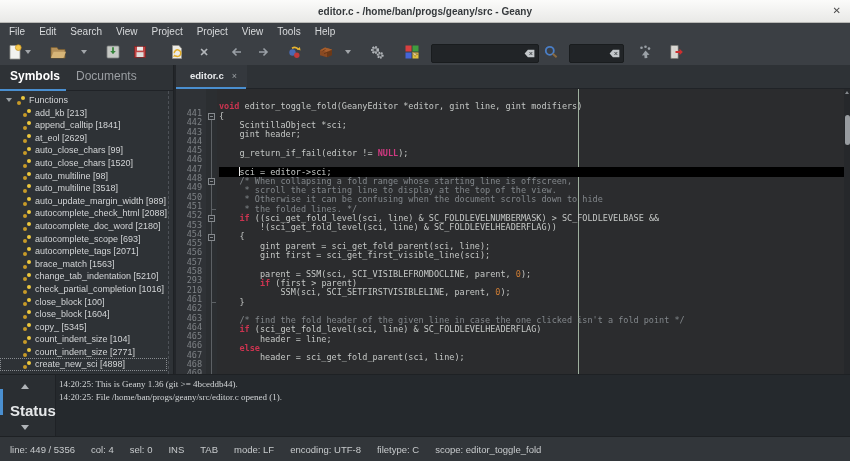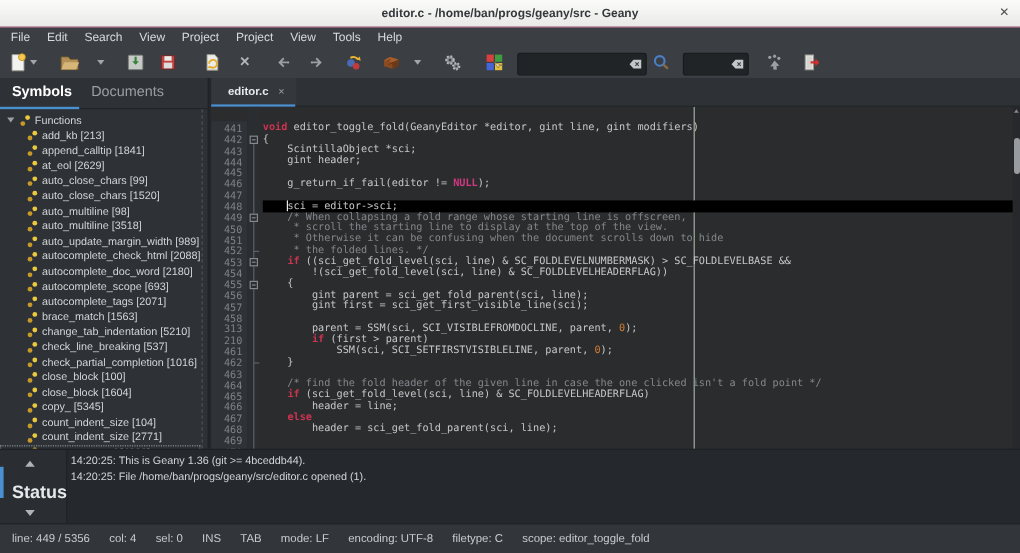--- a/index.html
+++ b/index.html
@@ -68,21 +68,21 @@
   
   .edpanel{position:absolute;left:176px;top:0;right:0;height:334px;background:#2e3236;}
   .tabbar{position:relative;height:23px;background:#2e3236;border-bottom:1px solid #202327;}
   .ed-tab{position:absolute;left:0;top:0;height:23px;line-height:22px;padding:0 10px 0 14px;
           background:#34383d;font-size:9.5px;font-weight:bold;color:#e8eaec;}
   .ed-tab .tclose{font-weight:normal;color:#9ba0a4;margin-left:8px;font-size:9px;}
   .ed-underline{position:absolute;left:0;bottom:-1px;width:70px;height:2.5px;background:#4a8fd0;}
   .editor{position:absolute;left:0;top:24px;right:0;bottom:0;background:#2b2c2e;overflow:hidden;}
   .nums{position:absolute;left:0;top:0;width:30px;bottom:6px;background:#2f3236;
         font-family:"DejaVu Sans Mono",monospace;font-size:8.5px;line-height:9.3px;
-        color:#7e8286;text-align:right;padding-top:3px;overflow:hidden;margin-top:12px;}
+        color:#7e8286;text-align:right;padding-top:20px;overflow:hidden;}
   .nums div{padding-right:4px;height:9.3px;}
   .foldm{position:absolute;left:30px;top:0;width:11px;bottom:6px;background:#2b2e31;overflow:hidden;}
   .foldline{position:absolute;left:5px;width:1px;background:#5c6064;}
   .foldbox{position:absolute;left:1.5px;width:7px;height:7px;border:1px solid #85898d;background:#2b2e31;box-sizing:border-box;}
   .foldbox::after{content:"";position:absolute;left:1px;right:1px;top:2px;height:1px;background:#85898d;}
   .foldtick{position:absolute;left:5px;width:5px;height:1px;background:#5c6064;}
   .code{position:absolute;left:43px;top:0;right:6px;bottom:6px;overflow:hidden;padding-top:4px;
         font-family:"DejaVu Sans Mono",monospace;font-size:8.5px;line-height:9.3px;white-space:pre;
         color:#c5c8c6;}
   .cl{height:9.3px;position:relative;z-index:1;}
@@ -105,21 +105,21 @@
 
   
   .msgwin{position:absolute;top:374px;left:0;right:0;height:62px;background:#25292d;border-top:1px solid #1e2124;}
   .msg-side{position:absolute;left:0;top:0;width:55px;height:62px;background:#2a2e32;border-right:1px solid #1f2226;}
   .msg-up{position:absolute;left:21px;top:9px;width:0;height:0;border-left:4.5px solid transparent;
           border-right:4.5px solid transparent;border-bottom:5px solid #b0b4b8;}
   .msg-down{position:absolute;left:21px;top:50px;width:0;height:0;border-left:4.5px solid transparent;
             border-right:4.5px solid transparent;border-top:5px solid #b0b4b8;}
   .msg-label{position:absolute;left:10px;top:27px;font-size:15px;font-weight:bold;color:#e6e8ea;}
   .msg-body{position:absolute;left:56px;top:0;right:0;bottom:0;padding:3px 16px 0 3px;
-            font-family:Liberation Sans, sans-serif;font-size:9px;line-height:13px;color:#d2d5d7;}
+            font-family:Liberation Serif, serif;font-size:9px;line-height:13px;color:#d2d5d7;}
   .msg-sel{position:absolute;left:0;top:14px;width:2.5px;height:26px;background:#4a8fd0;}
 
   
   .statusbar{position:absolute;top:436px;left:0;right:0;height:25px;background:#32363a;
              border-top:1px solid #1e2124;display:flex;align-items:center;}
   .si{font-size:9.5px;color:#c8cbcd;margin-right:16px;white-space:nowrap;}
   .si:first-child{margin-left:10px;}
 </style>
 </head>
 <body>
@@ -327,24 +327,20 @@
             <span class="mico"></span>
             <span>autocomplete_tags [2071]</span>
           </div>
           <div class="trow child">
             <span class="mico"></span>
             <span>brace_match [1563]</span>
           </div>
           <div class="trow child">
             <span class="mico"></span>
             <span>change_tab_indentation [5210]</span>
-          </div>
-          <div class="trow child">
-            <span class="mico"></span>
-            <span>check_line_breaking [537]</span>
           </div>
           <div class="trow child">
             <span class="mico"></span>
             <span>check_partial_completion [1016]</span>
           </div>
           <div class="trow child">
             <span class="mico"></span>
             <span>close_block [100]</span>
           </div>
           <div class="trow child">
@@ -391,21 +387,21 @@
             <div>449</div>
             <div>450</div>
             <div>451</div>
             <div>452</div>
             <div>453</div>
             <div>454</div>
             <div>455</div>
             <div>456</div>
             <div>457</div>
             <div>458</div>
-            <div>313</div>
+            <div>293</div>
             <div>210</div>
             <div>461</div>
             <div>462</div>
             <div>463</div>
             <div>464</div>
             <div>465</div>
             <div>466</div>
             <div>467</div>
             <div>468</div>
             <div>469</div>

